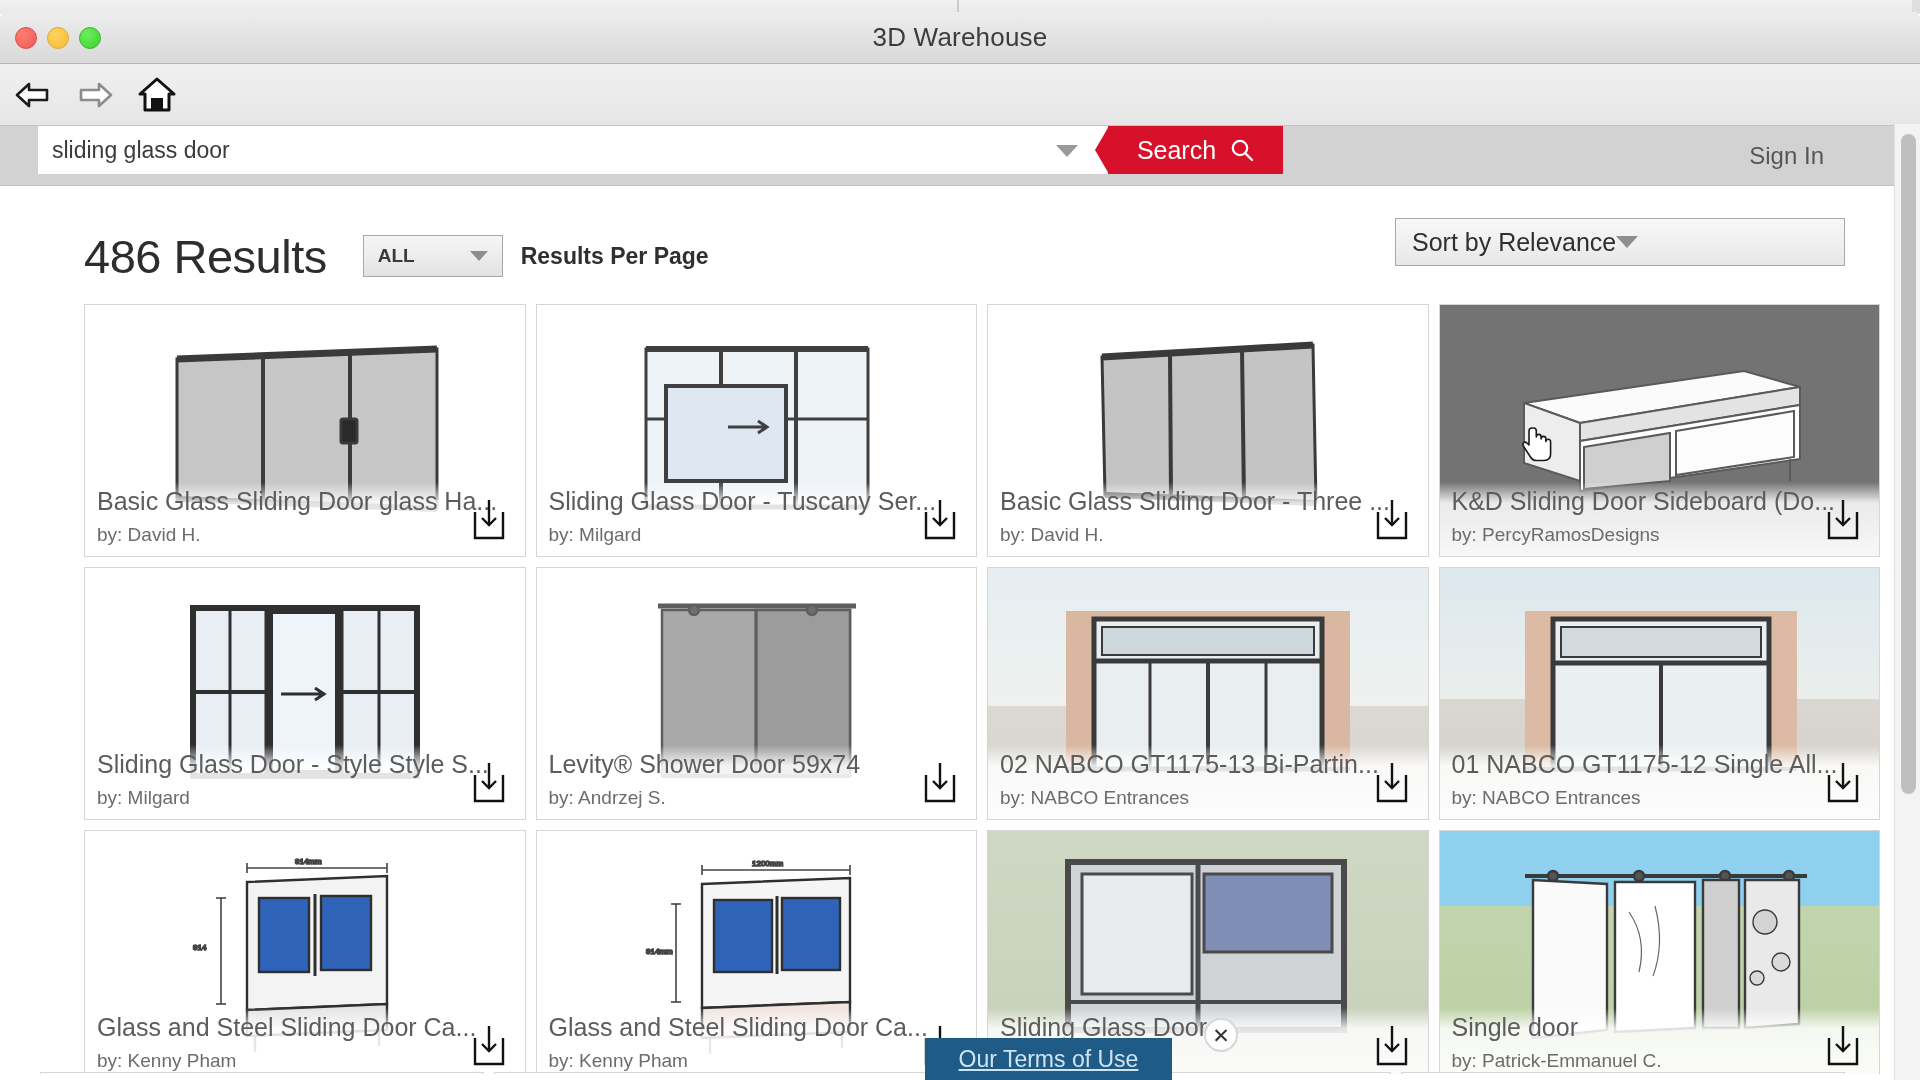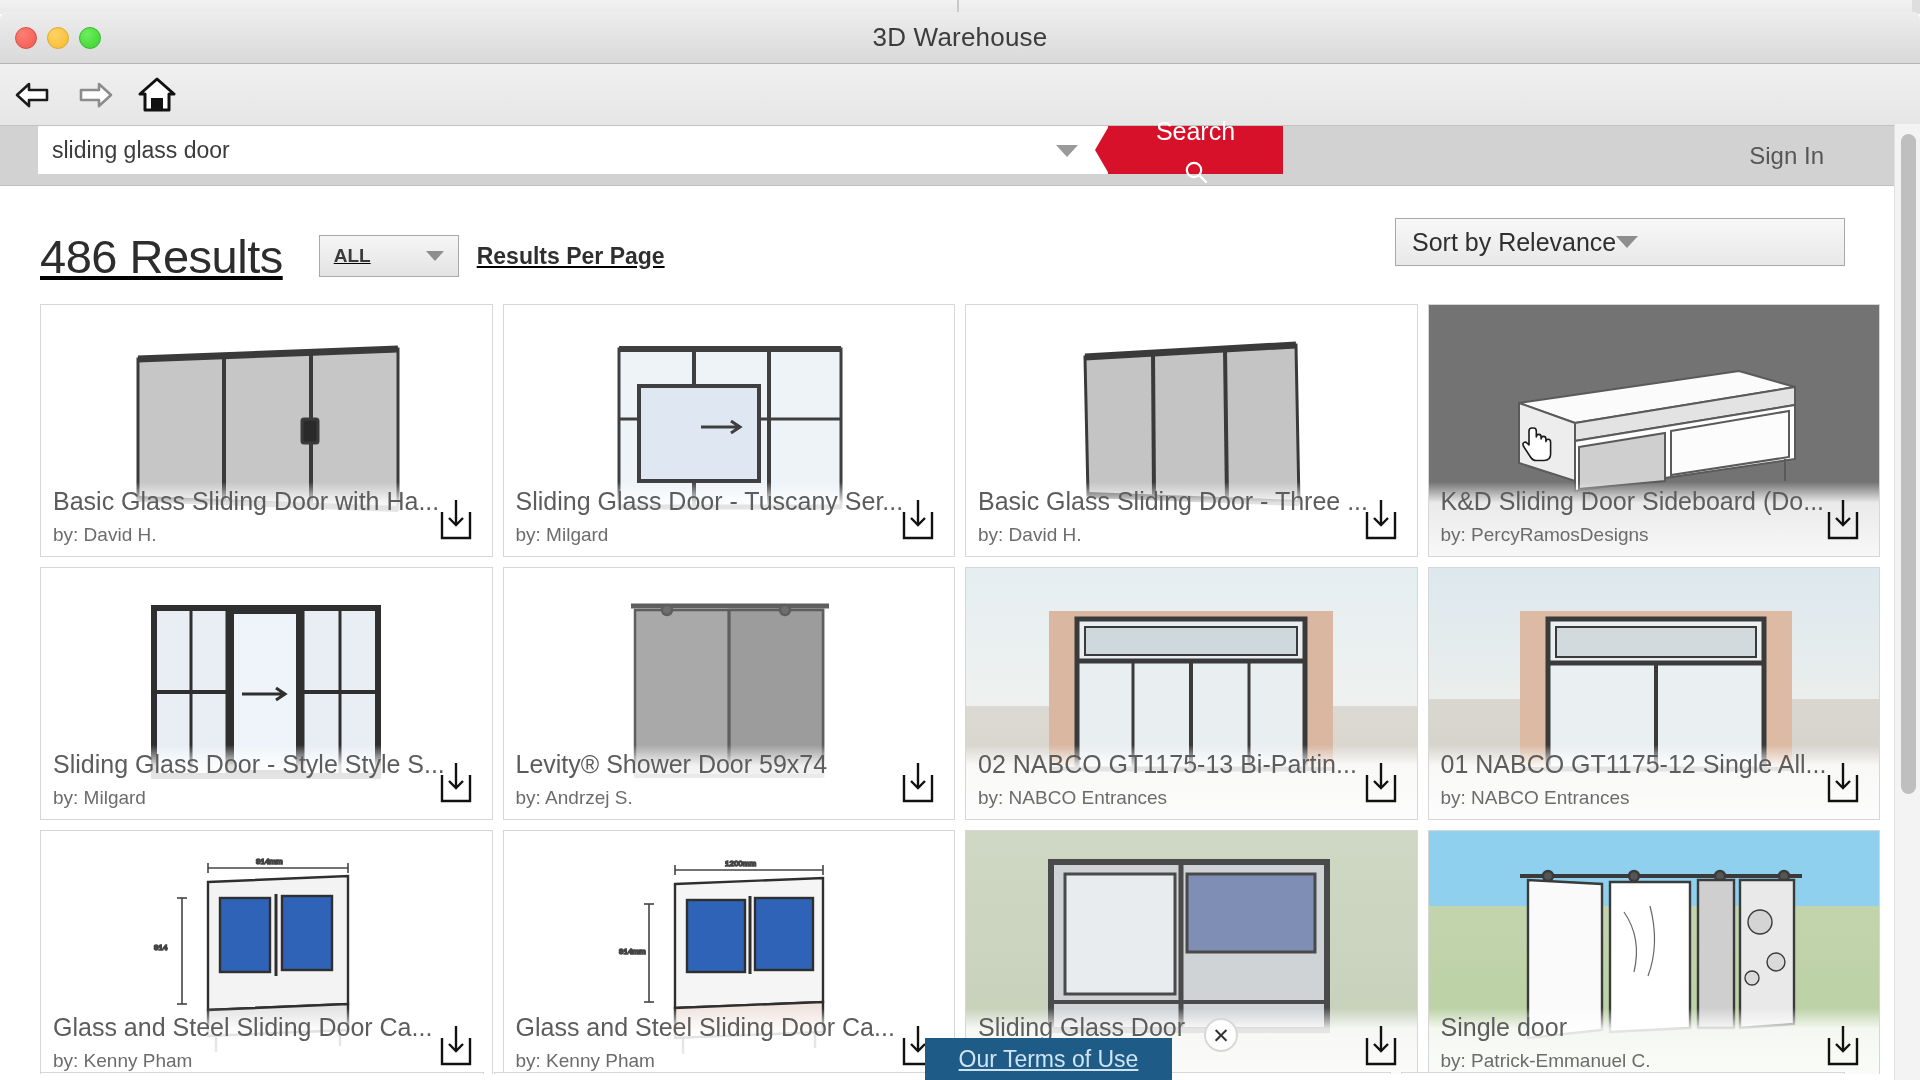--- a/index.html
+++ b/index.html
@@ -28,21 +28,20 @@
   }
 
   
   .window {
     position: absolute; left: 0; top: 12px;
     width: 1920px; height: 1068px;
     background: #ffffff;
     border-top-left-radius: 7px;
     border-top-right-radius: 7px;
     overflow: hidden;
-    text-decoration: underline;
   }
 
   .titlebar {
     position: relative;
     height: 52px;
     background: linear-gradient(#ededed, #d9d9d9);
     border-bottom: 1px solid #b5b5b5;
     display: flex; align-items: center;
   }
   .traffic {
@@ -117,21 +116,20 @@
   .search-btn {
     width: 175px;
     background: #d8112b;
     color: #ffffff;
     display: flex; align-items: center; justify-content: center;
     gap: 14px;
     font-size: 25px;
     cursor: pointer;
     border: none;
     position: relative;
-    flex-direction: column;
   }
   .search-btn::before {
     content:"";
     position: absolute; left: -13px; top: 0;
     width: 0; height: 0;
     border-top: 24px solid transparent;
     border-bottom: 24px solid transparent;
     border-right: 14px solid #d8112b;
   }
   .magnifier { width: 24px; height: 24px; }
@@ -141,20 +139,21 @@
     font-size: 24px; color: #565656;
     cursor: pointer;
   }
 
   
   .page {
     position: relative;
     height: 894px;
     background: #ffffff;
     overflow: hidden;
+    padding-left: 44px;
   }
 
   .results-header {
     display: flex; align-items: center;
     padding: 30px 40px 0 40px;
     position: relative;
     height: 110px;
   }
   .results-count {
     font-size: 47px; color: #2d2d2d;
@@ -416,21 +415,21 @@
                 <path d="M22 28 L282 18 L282 178 L22 168 Z" fill="#c6c6c6"></path>
                 <path d="M22 28 L282 18" stroke-width="7"></path>
                 <path d="M22 168 L282 178" stroke-width="6"></path>
                 <line x1="108" y1="24" x2="108" y2="172" stroke-width="4"></line>
                 <line x1="195" y1="21" x2="195" y2="175" stroke-width="4"></line>
                 <rect x="186" y="88" width="16" height="24" fill="#2a2a2a" rx="2"></rect>
               </g>
             </svg>
           </div>
           <div class="card-meta">
-            <div class="card-title">Basic Glass Sliding Door with Ha...</div>
+            <div class="card-title">Basic Glass Sliding Door glass Ha...</div>
             <div class="card-author">by: David H.</div>
           </div>
           <div class="dl-btn">
             <span>
               <svg width="44" height="44" viewBox="0 0 44 44">
                 <line x1="22" y1="2" x2="22" y2="26" stroke="#111" stroke-width="2.4"></line>
                 <path d="M15 20 L22 27 L29 20" fill="none" stroke="#111" stroke-width="2.4"></path>
                 <path d="M8 14 L8 40 L36 40 L36 14" fill="none" stroke="#111" stroke-width="2.4"></path>
               </svg>
             </span>

